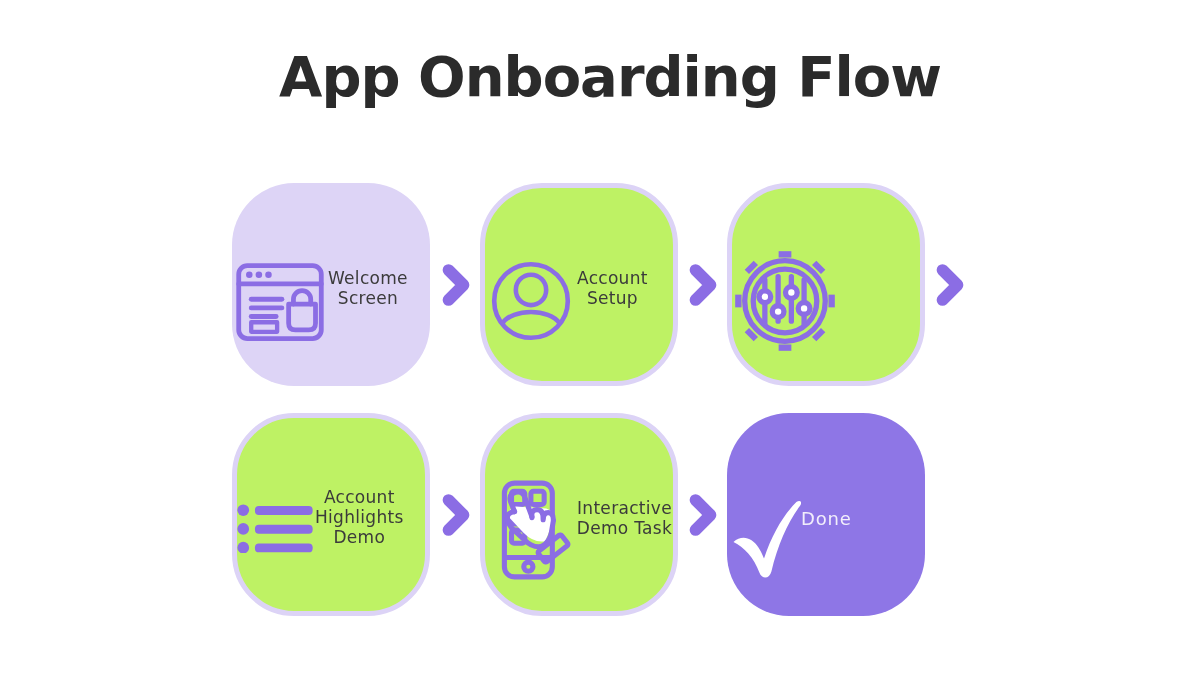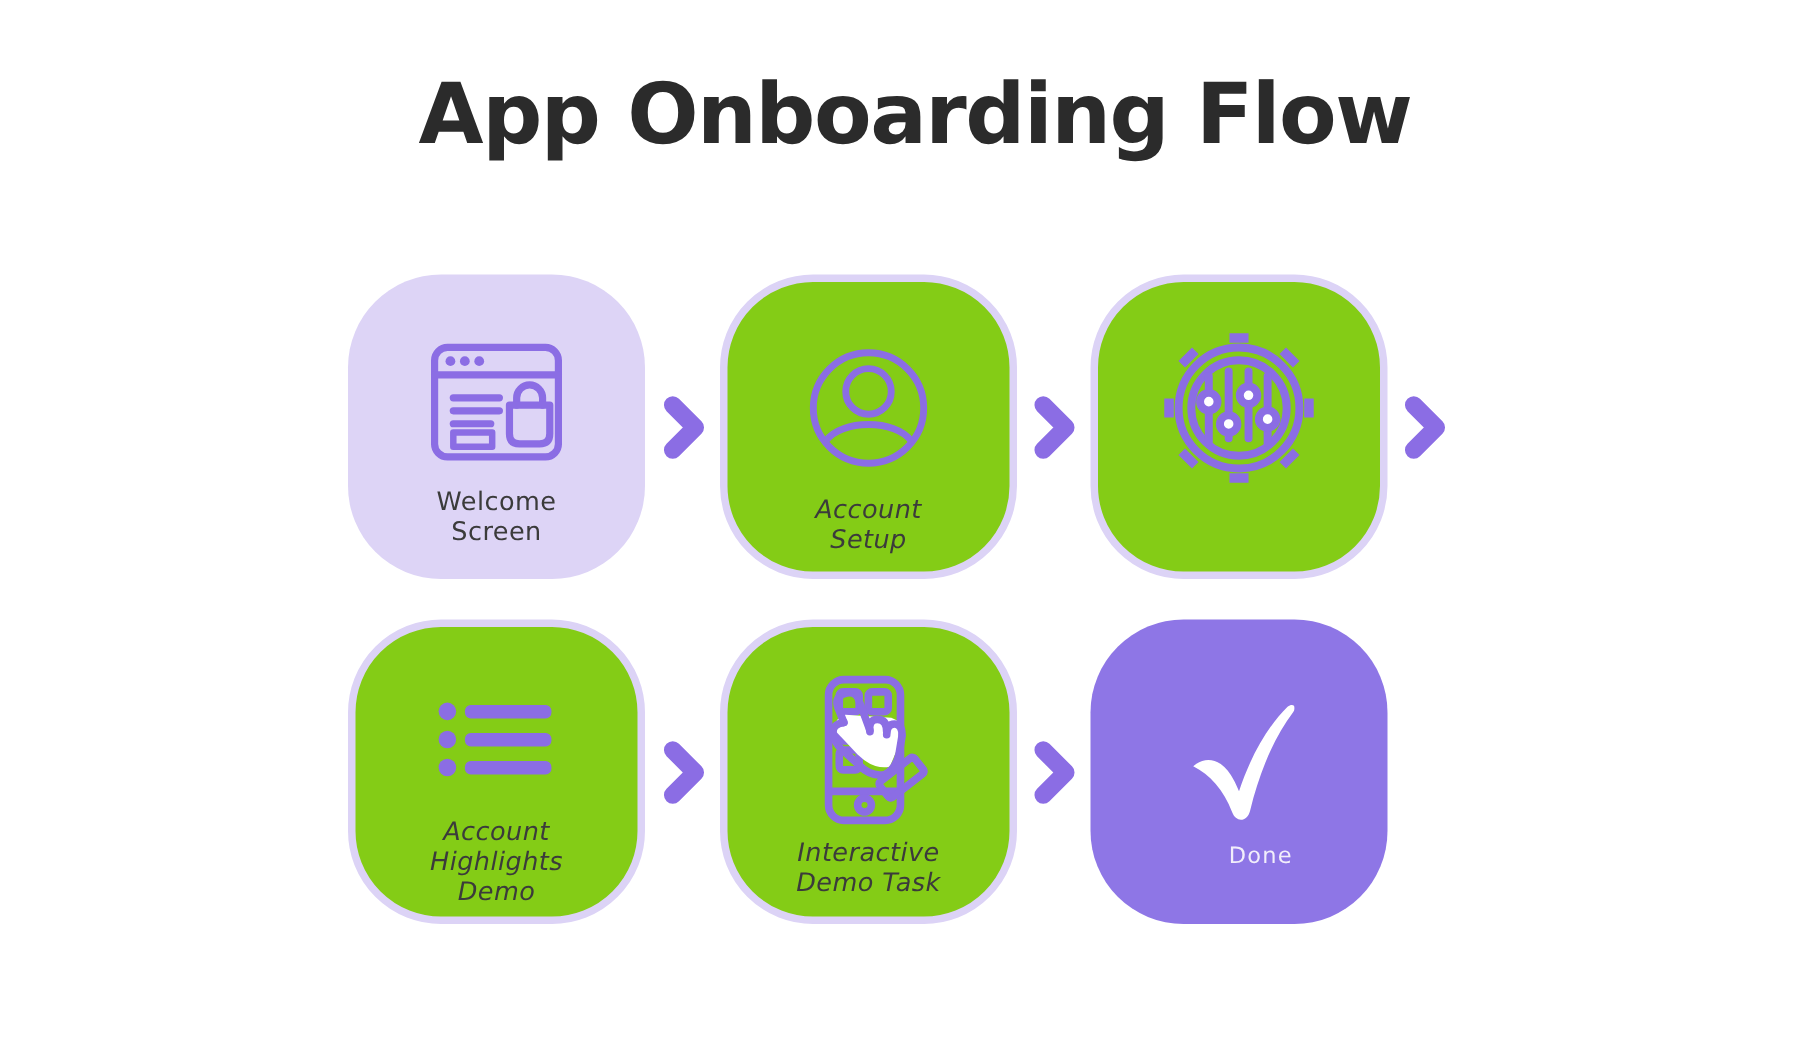--- a/index.html
+++ b/index.html
@@ -16,44 +16,44 @@
     --title-color:#2b2b2b;
     --label-color:#3b3b3b;
     --done-label-color:#f2eefb;
   }
   .title{
     position:absolute;left:0;right:0;top:44px;text-align:center;
     font-size:56px;font-weight:bold;color:var(--title-color);letter-spacing:-1px;margin-left:20px;
   }
   .card{
     position:absolute;width:198px;height:203px;border-radius:62px;
-    box-sizing:border-box;display:flex;flex-direction:column;align-items:center;
-  }
-  .variant-outline{background:#84cc16;border:5px solid var(--card-border);font-style:italic;}
+    box-sizing:border-box;display:flex;flex-direction:row;align-items:center;
+  }
+  .variant-outline{background:#bef264;border:5px solid var(--card-border);}
   .variant-highlight{background:var(--card-fill-light);}
   .variant-solid{background:var(--done-fill);}
   .c1{left:232px;top:183px;}
   .c2{left:480px;top:183px;}
   .c3{left:727px;top:183px;}
   .c4{left:232px;top:413px;}
   .c5{left:480px;top:413px;}
   .c6{left:727px;top:413px;}
   .icon-box{
     height:102px;margin-top:33px;display:flex;align-items:center;justify-content:center;
     color:var(--accent);
   }
   .c4 .icon-box{margin-top:28px;height:94px;}
   .c5 .icon-box{margin-top:30px;height:104px;}
   .c6 .icon-box{margin-top:46px;height:94px;color:#ffffff;}
   .step-label{
     margin-top:7px;font-size:17px;line-height:1.18;color:var(--label-color);
     text-align:center;white-space:pre-line;letter-spacing:0.3px;
   }
   .c4 .step-label{margin-top:5px;}
-  .c6 .step-label{color:var(--done-label-color);font-size:15px;letter-spacing:0.8px;margin-top:9px;margin-left:29px;}
+  .c6 .step-label{color:var(--done-label-color);font-size:18px;letter-spacing:0.8px;margin-top:9px;}
   .chevron{position:absolute;width:30px;height:46px;color:var(--accent);}
   .a1{left:441px;top:262px;}
   .a2{left:688px;top:262px;}
   .a3{left:935px;top:262px;}
   .a4{left:441px;top:492px;}
   .a5{left:688px;top:492px;}
   svg{display:block;}
 </style>
 </head>
 <body>

